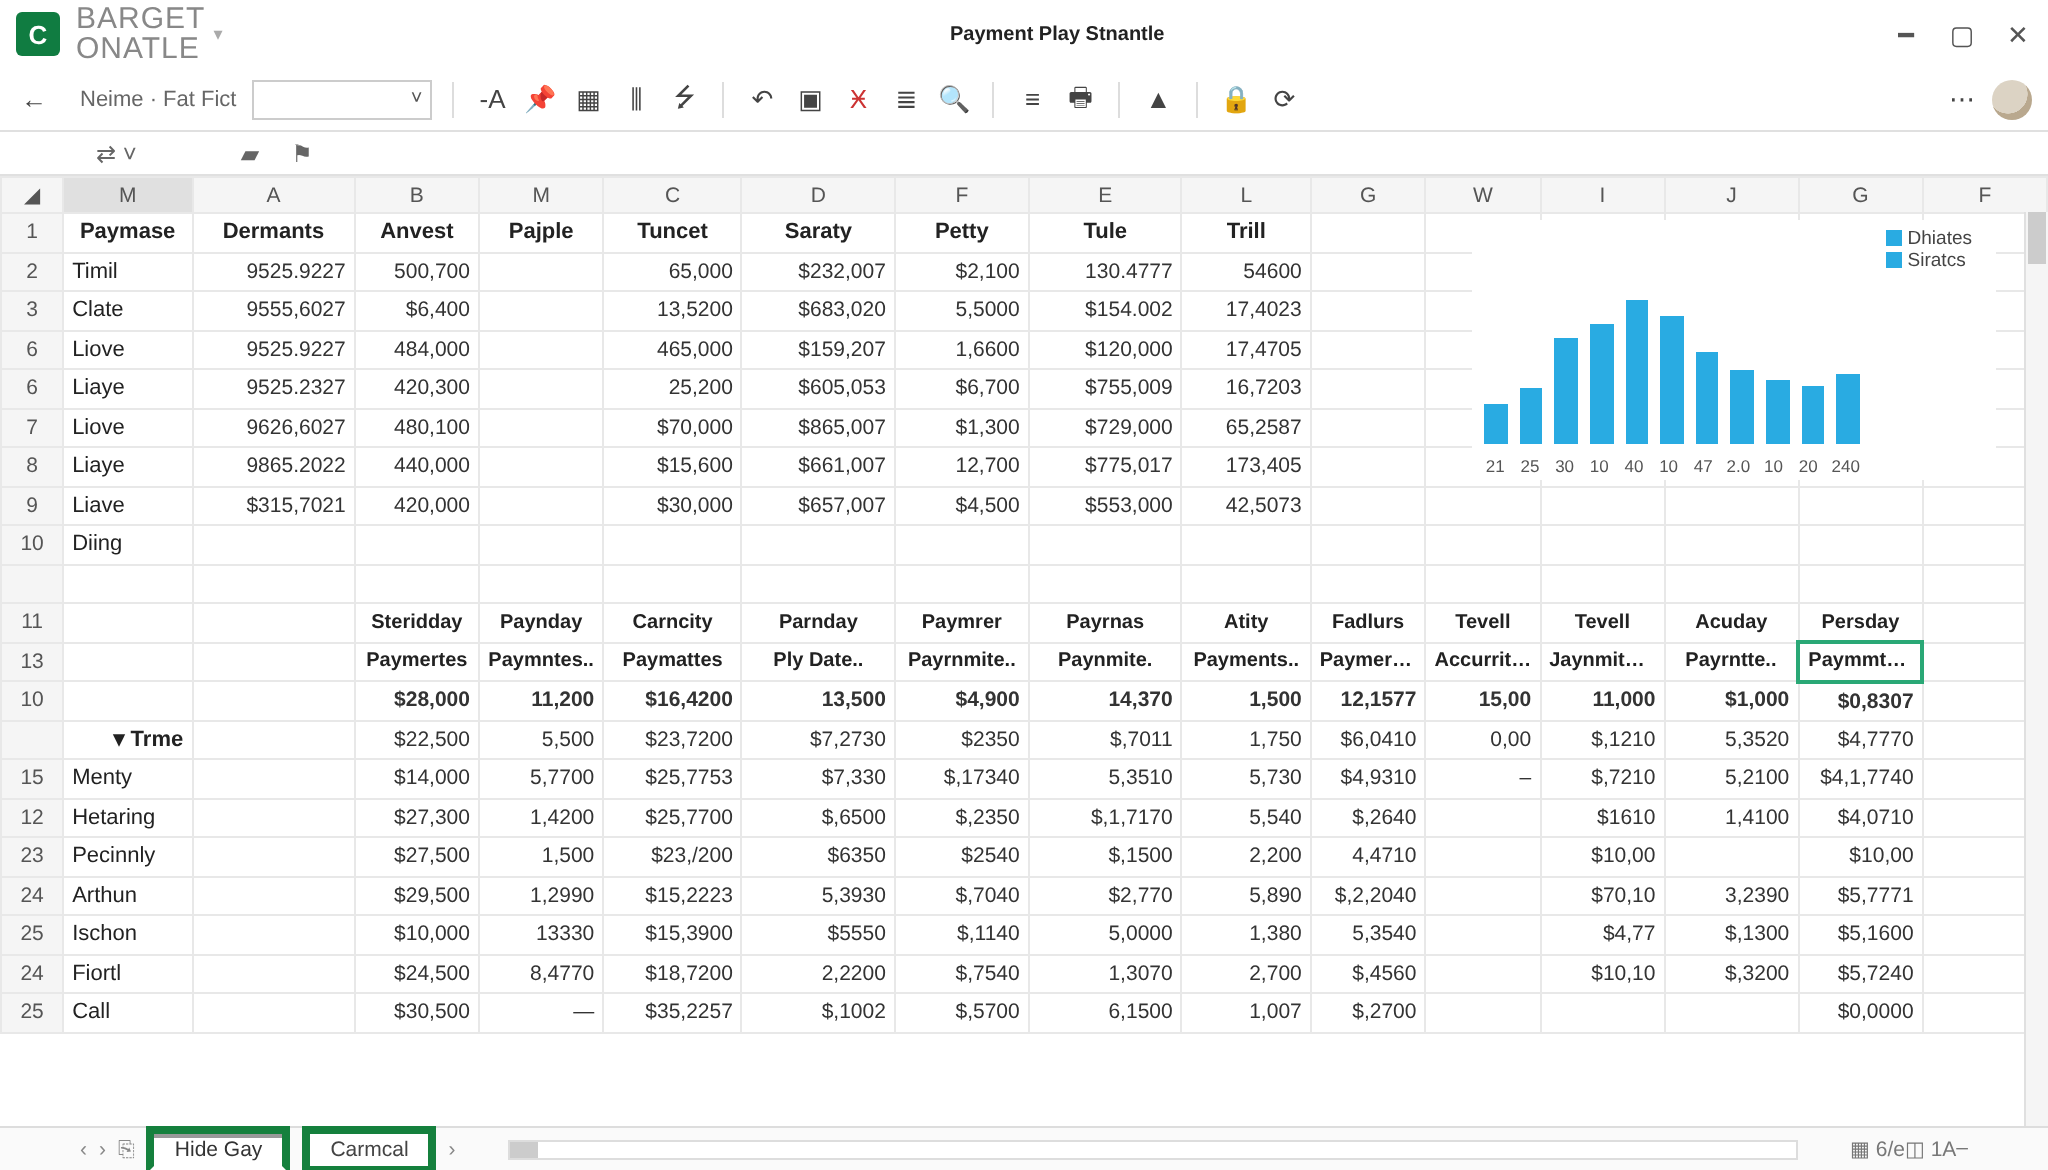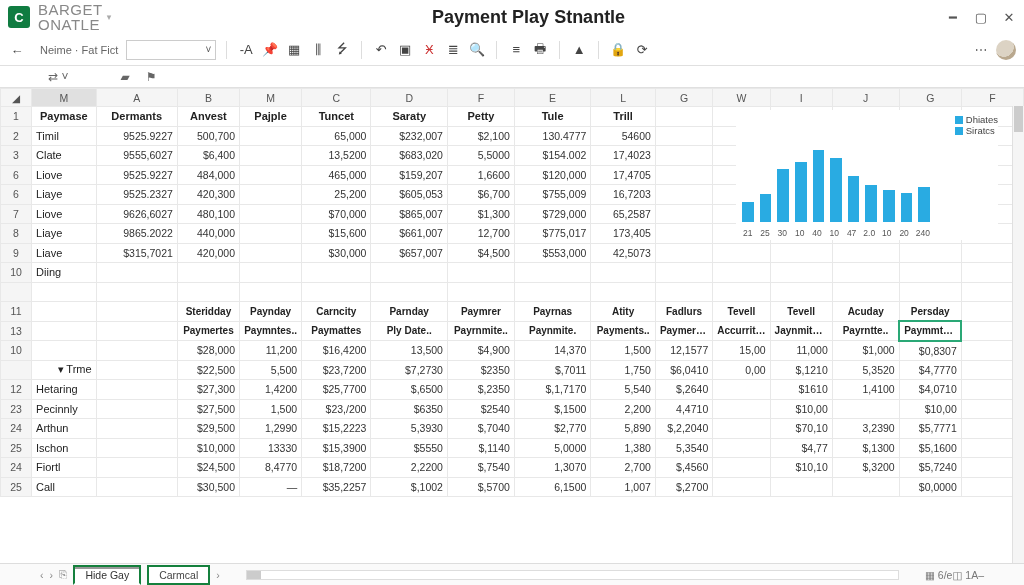--- a/index.html
+++ b/index.html
@@ -4,21 +4,21 @@
 <style>
 * { box-sizing: border-box; margin: 0; padding: 0; }
 html, body { width: 1024px; height: 585px; overflow: hidden; font-family: 'Segoe UI', Arial, sans-serif; font-size: 11px; background: #fff; color: #333; }
 .app { display: flex; flex-direction: column; height: 100%; }
 
 
 .titlebar { display: flex; align-items: center; height: 34px; padding: 0 8px; }
 .titlebar .logo { width: 22px; height: 22px; background: #107c41; border-radius: 3px; display: flex; align-items: center; justify-content: center; color: #fff; font-weight: bold; font-size: 13px; margin-right: 8px; }
 .titlebar .brand { line-height: 1; color: #888; font-size: 15px; letter-spacing: 0.5px; text-transform: uppercase; }
 .titlebar .brand-chev { margin-left: 4px; color: #aaa; font-size: 9px; }
-.titlebar .center-title { flex: 1; text-align: center; font-weight: 600; font-size: 18px; color: #222; }
+.titlebar .center-title { flex: 1; text-align: center; font-weight: 600; font-size: 10px; color: #222; }
 .titlebar .winbtns { display: flex; gap: 14px; color: #555; font-size: 13px; }
 .titlebar .winbtn { width: 14px; height: 14px; display: flex; align-items: center; justify-content: center; cursor: pointer; }
 
 
 .toolbar { display: flex; align-items: center; height: 32px; padding: 0 8px; border-bottom: 1px solid #e0e0e0; gap: 6px; color: #555; }
 .toolbar .back { font-size: 15px; margin-right: 8px; }
 .toolbar .label { color: #666; margin-right: 2px; }
 .toolbar .name-box { width: 90px; height: 20px; border: 1px solid #ccc; background: #fff; font-size: 10px; padding: 0 4px; display: flex; align-items: center; justify-content: flex-end; }
 .toolbar .sep { width: 1px; height: 18px; background: #ddd; margin: 0 4px; }
 .toolbar .ico { width: 18px; height: 18px; display: flex; align-items: center; justify-content: center; font-size: 13px; color: #444; cursor: pointer; }
@@ -33,21 +33,21 @@
 .grid-wrap { position: relative; flex: 1; overflow: hidden; background: #fff; }
 .grid { width: 100%; border-collapse: collapse; table-layout: fixed; }
 .grid th, .grid td { border: 1px solid #e8e8e8; height: 19.5px; padding: 0 4px; white-space: nowrap; overflow: hidden; text-overflow: ellipsis; font-size: 10.5px; }
 .grid thead th { background: #f5f5f5; text-align: center; font-weight: 400; color: #555; height: 18px; }
 .grid .rowhead { background: #f5f5f5; text-align: center; color: #555; width: 26px; }
 .grid .sel-col { background: #e0e0e0; }
 .grid td.c-label { font-size: 11px; color: #222; }
 .grid td.c-header { font-size: 11px; font-weight: 600; color: #222; text-align: center; }
 .grid td.c-header2 { font-size: 10px; font-weight: 600; color: #222; text-align: center; }
 .grid td.c-num { text-align: right; font-variant-numeric: tabular-nums; }
-.grid td.c-bold { font-weight: 400; text-align: right; }
+.grid td.c-bold { font-weight: 700; text-align: right; }
 .grid td.c-green-border { border: 2px solid #2aa876 !important; }
 
 
 .col-row { width: 26px; }
 .col-m0 { width: 54px; }
 .col-a { width: 68px; }
 .col-b { width: 52px; }
 .col-mm { width: 52px; }
 .col-c { width: 58px; }
 .col-d { width: 64px; }
@@ -56,31 +56,31 @@
 .col-l { width: 54px; }
 .col-g { width: 48px; }
 .col-w { width: 48px; }
 .col-i { width: 52px; }
 .col-j { width: 56px; }
 .col-g2 { width: 52px; }
 .col-f2 { width: 52px; }
 
 
 .chart-box { position: absolute; top: 22px; right: 26px; width: 262px; height: 130px; background: #fff; }
-.chart-box .legend { position: absolute; right: 0; top: 4px; font-size: 9.5px; color: #444; }
+.chart-box .legend { position: absolute; right: 12px; top: 4px; font-size: 9.5px; color: #444; }
 .chart-box .legend .sw { display: inline-block; width: 8px; height: 8px; background: #29abe2; margin-right: 3px; vertical-align: middle; }
 .chart-box .bars { position: absolute; bottom: 18px; left: 6px; right: 68px; height: 92px; display: flex; align-items: flex-end; gap: 6px; }
 .chart-box .bars .bar { flex: 1; background: #29abe2; }
 .chart-box .xlabels { position: absolute; bottom: 2px; left: 6px; right: 68px; display: flex; gap: 6px; font-size: 8.5px; color: #555; }
 .chart-box .xlabels span { flex: 1; text-align: center; }
 
 
 .sheetbar { height: 22px; border-top: 1px solid #ddd; display: flex; align-items: center; padding: 0 40px; gap: 6px; background: #fafafa; font-size: 10.5px; color: #444; }
 .sheetbar .nav { color: #888; }
-.sheetbar .tab { padding: 2px 10px; border: 2px solid #15803d; background: #fff; cursor: pointer; }
+.sheetbar .tab { padding: 2px 10px; border: 4px solid #15803d; background: #fff; cursor: pointer; }
 .sheetbar .tab.active { border-bottom-color: #fff; background: #fff; font-weight: 400; box-shadow: inset 0 2px 0 #999 ; color:#333;}
 .sheetbar .hscroll { flex: 1; margin: 0 20px; height: 10px; border: 1px solid #ddd; background: #fff; position: relative; }
 .sheetbar .hscroll .thumb { position: absolute; left: 0; top: 0; bottom: 0; width: 14px; background: #ccc; }
 .sheetbar .status { display: flex; gap: 0; color: #777; }
 
 .vscroll { position: absolute; top: 18px; right: 0; bottom: 0; width: 12px; background: #f5f5f5; border-left: 1px solid #e0e0e0; }
 .vscroll .thumb { position: absolute; top: 0; left: 1px; right: 1px; height: 26px; background: #ccc; }
 </style>
 </head>
 <body>
@@ -427,20 +427,38 @@
             <td class="c-num">$,7011</td>
             <td class="c-num">1,750</td>
             <td class="c-num">$6,0410</td>
             <td class="c-num">0,00</td>
             <td class="c-num">$,1210</td>
             <td class="c-num">5,3520</td>
             <td class="c-num">$4,7770</td>
             <td></td>
           </tr>
           <tr>
+            <td class="rowhead">15</td>
+            <td class="c-label">Menty</td>
+            <td></td>
+            <td class="c-num">$14,000</td>
+            <td class="c-num">5,7700</td>
+            <td class="c-num">$25,7753</td>
+            <td class="c-num">$7,330</td>
+            <td class="c-num">$,17340</td>
+            <td class="c-num">5,3510</td>
+            <td class="c-num">5,730</td>
+            <td class="c-num">$4,9310</td>
+            <td class="c-num">–</td>
+            <td class="c-num">$,7210</td>
+            <td class="c-num">5,2100</td>
+            <td class="c-num">$4,1,7740</td>
+            <td></td>
+          </tr>
+          <tr>
             <td class="rowhead">12</td>
             <td class="c-label">Hetaring</td>
             <td></td>
             <td class="c-num">$27,300</td>
             <td class="c-num">1,4200</td>
             <td class="c-num">$25,7700</td>
             <td class="c-num">$,6500</td>
             <td class="c-num">$,2350</td>
             <td class="c-num">$,1,7170</td>
             <td class="c-num">5,540</td>

